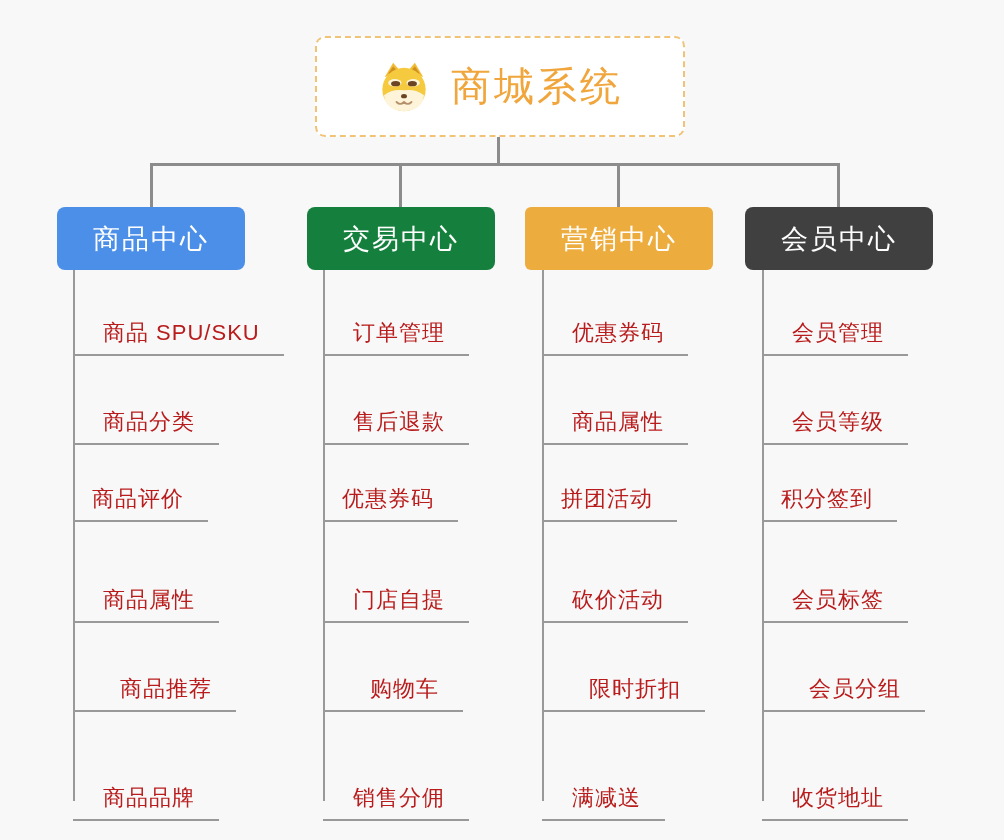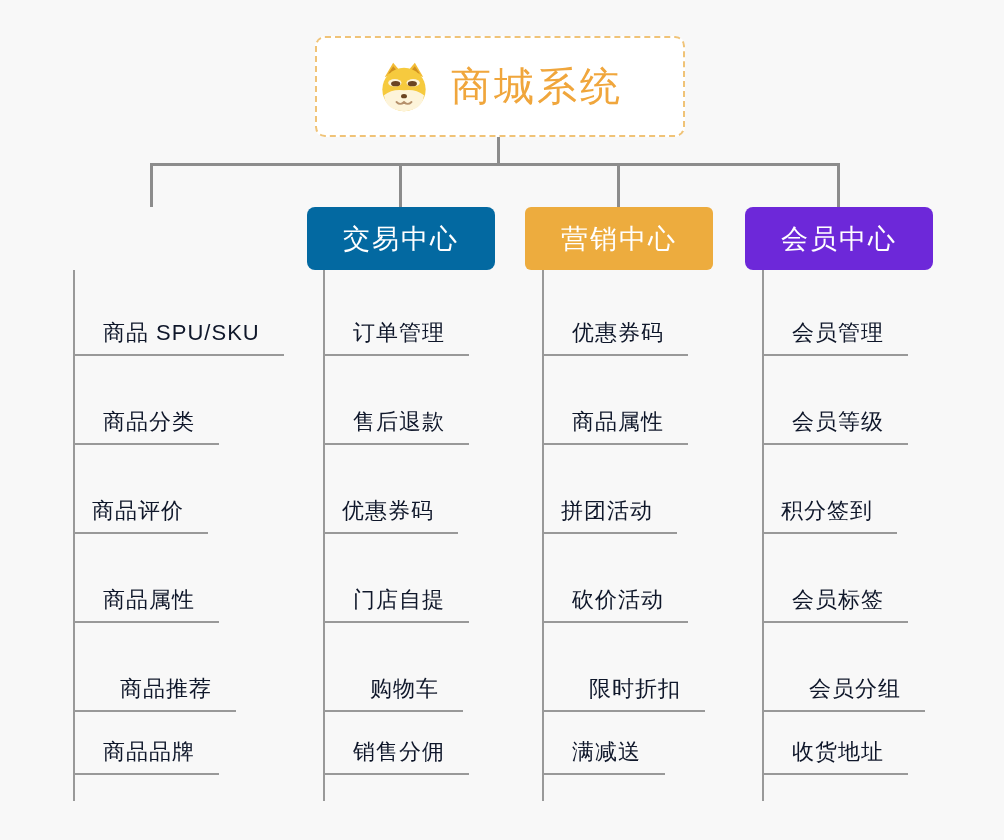--- a/index.html
+++ b/index.html
@@ -59,30 +59,30 @@
   
   .col { position: absolute; top: 0; }
   .cl0 { left: 73px; }
   .cl1 { left: 323px; }
   .cl2 { left: 542px; }
   .cl3 { left: 762px; }
 
   .child {
     position: absolute; left: 0;
     display: inline-block; white-space: nowrap;
-    font-size: 22px; line-height: 24px; letter-spacing: 1px; color: #0f172a;
+    font-size: 22px; line-height: 24px; letter-spacing: 1px; color: #b91c1c;
     padding: 0 24px 9px 30px;
     border-bottom: 2px solid #999999;
   }
   .r0 { top: 321px; }
   .r1 { top: 410px; }
-  .r2 { top: 499px; padding-left: 19px; }
+  .r2 { top: 487px; padding-left: 19px; }
   .r3 { top: 588px; }
   .r4 { top: 677px; padding-left: 47px; }
-  .r5 { top: 740px; }
+  .r5 { top: 786px; }
 </style>
 </head>
 <body>
 
 <div class="canvas">
 
   <div class="root">
     <span class="dog">
       <svg width="54" height="50" viewBox="0 0 64 60" aria-hidden="true">
         <polygon points="9,18 19,1 29,13" fill="#f3bc35"></polygon>
@@ -102,23 +102,24 @@
     <span class="root-title">商城系统</span>
   </div>
 
   <div class="line stem"></div>
   <div class="line hbar"></div>
   <div class="line drop drop0"></div>
   <div class="line drop drop1"></div>
   <div class="line drop drop2"></div>
   <div class="line drop drop3"></div>
 
-  <div class="branch bx1" style="background: #0369a1;">交易中心</div>
+  <div class="branch bx0" style="background: rgb(75, 143, 232);">商品中心</div>
+  <div class="branch bx1" style="background: #15803d;">交易中心</div>
   <div class="branch bx2" style="background: rgb(237, 172, 62);">营销中心</div>
-  <div class="branch bx3" style="background: #6d28d9;">会员中心</div>
+  <div class="branch bx3" style="background: #404040;">会员中心</div>
 
   <div class="trunk tk0"></div>
   <div class="trunk tk1"></div>
   <div class="trunk tk2"></div>
   <div class="trunk tk3"></div>
 
   <div class="col cl0">
     <div class="child r0">商品 SPU/SKU</div>
     <div class="child r1">商品分类</div>
     <div class="child r2">商品评价</div>

